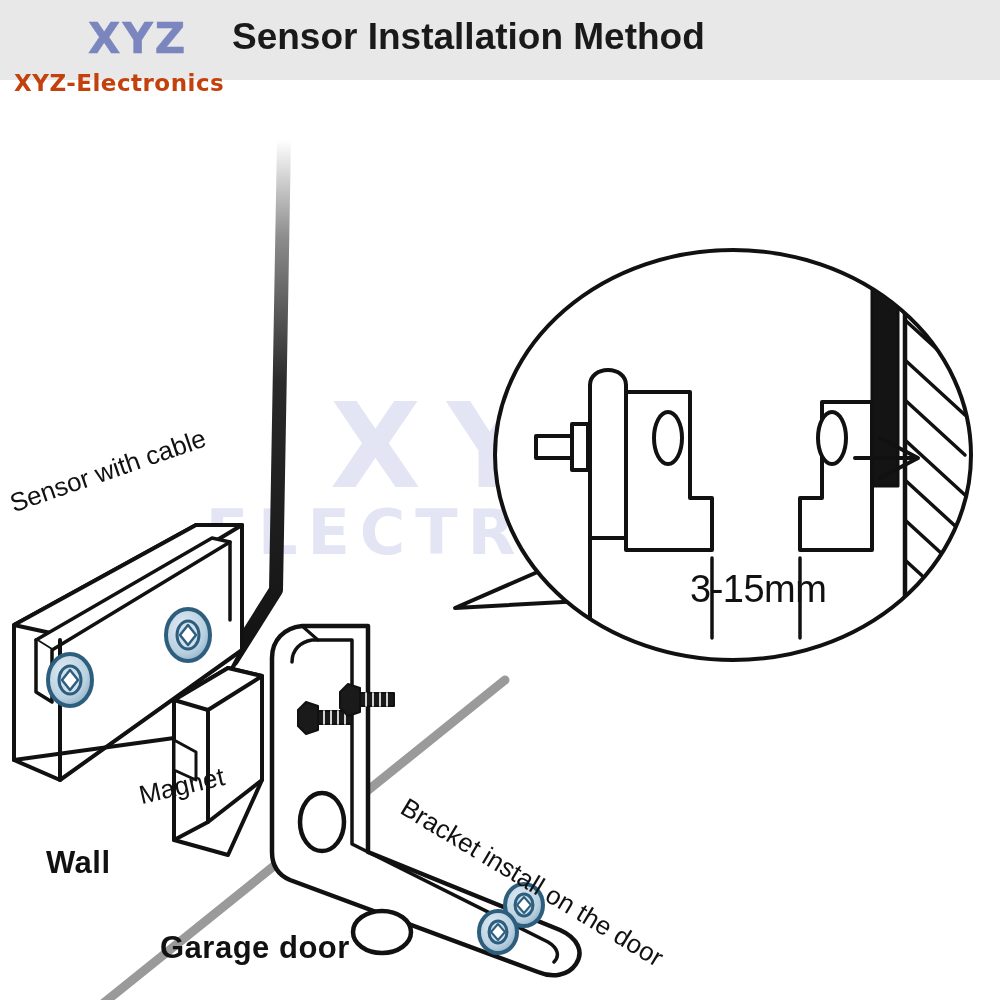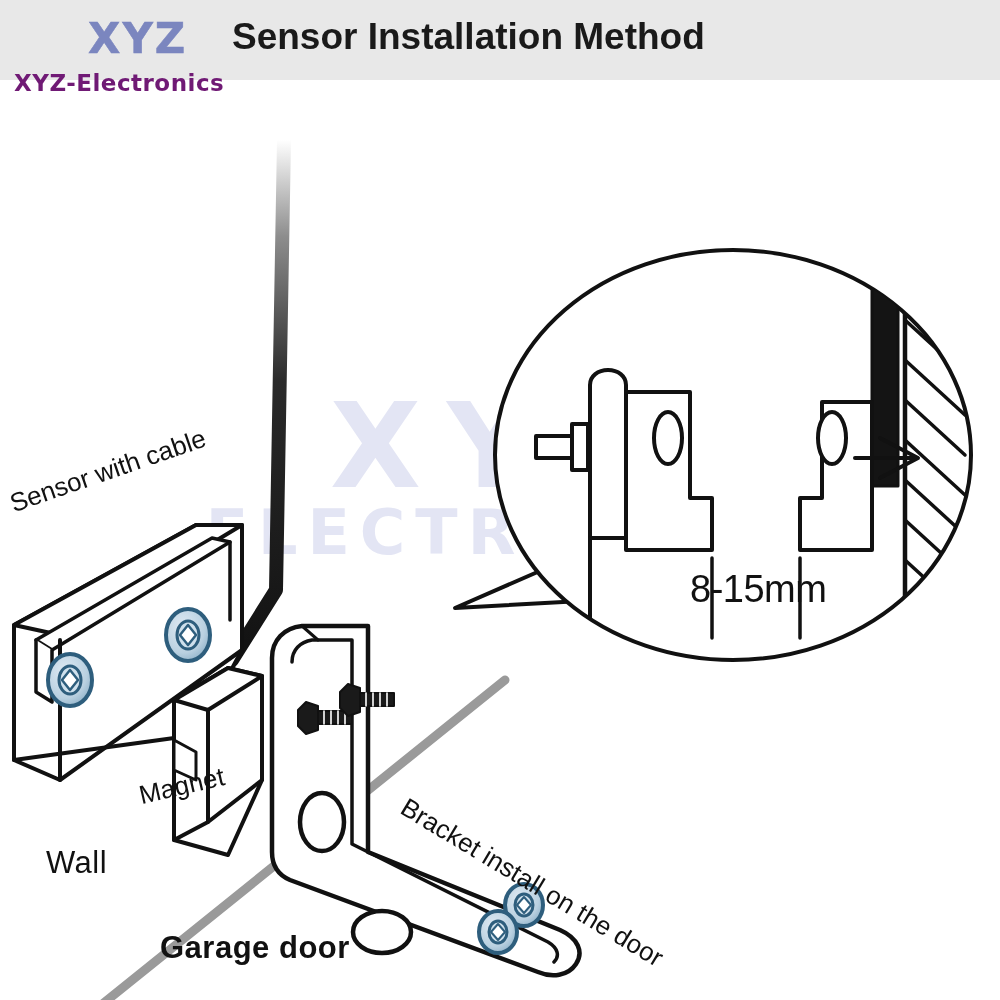--- a/index.html
+++ b/index.html
@@ -26,21 +26,21 @@
   #header-title {
     position:absolute; left:232px; top:16px;
     font-size:37px; color:#1a1a1a; font-weight:700;
     letter-spacing:0px;
     font-family:"Liberation Sans", sans-serif;
   }
   #brand-subtext {
     position:absolute; left:14px; top:70px;
     font-family:"DejaVu Sans", sans-serif;
     font-weight:bold; font-size:23px; letter-spacing:0.5px;
-    color:#701a75;
+    color:#c2410c;
   }
 
   
   #watermark {
     position:absolute; left:0; top:390px; width:1000px;
     text-align:center; pointer-events:none;
     color:#e3e5f4;
     font-family:"DejaVu Sans", sans-serif;
     font-weight:bold;
     z-index:1;
@@ -67,21 +67,21 @@
   }
   #label-magnet {
     left:143px; top:780px; font-size:26px;
     transform:rotate(-13deg); transform-origin:left bottom;
   }
   #label-bracket {
     left:411px; top:792px; font-size:26px;
     transform:rotate(31deg); transform-origin:left top;
   }
   #label-wall {
-    left:46px; top:845px; font-size:31px; font-weight:normal;
+    left:46px; top:845px; font-size:31px; font-weight:bold;
     letter-spacing:0.5px;
   }
   #label-garage {
     left:160px; top:930px; font-size:31px; font-weight:bold;
     letter-spacing:0.5px;
     text-align:center;
   }
   #label-gap {
     left:690px; top:568px; font-size:38px;
     letter-spacing:-0.5px;
@@ -271,13 +271,13 @@
     </g>
 
   </g>
 </svg>
 
 <div class="lbl" id="label-sensor">Sensor with cable</div>
 <div class="lbl" id="label-magnet">Magnet</div>
 <div class="lbl" id="label-bracket">Bracket install on the door</div>
 <div class="lbl" id="label-wall">Wall</div>
 <div class="lbl" id="label-garage">Garage door</div>
-<div class="lbl" id="label-gap">8-15mm</div>
+<div class="lbl" id="label-gap">3-15mm</div>
 
 </body></html>

